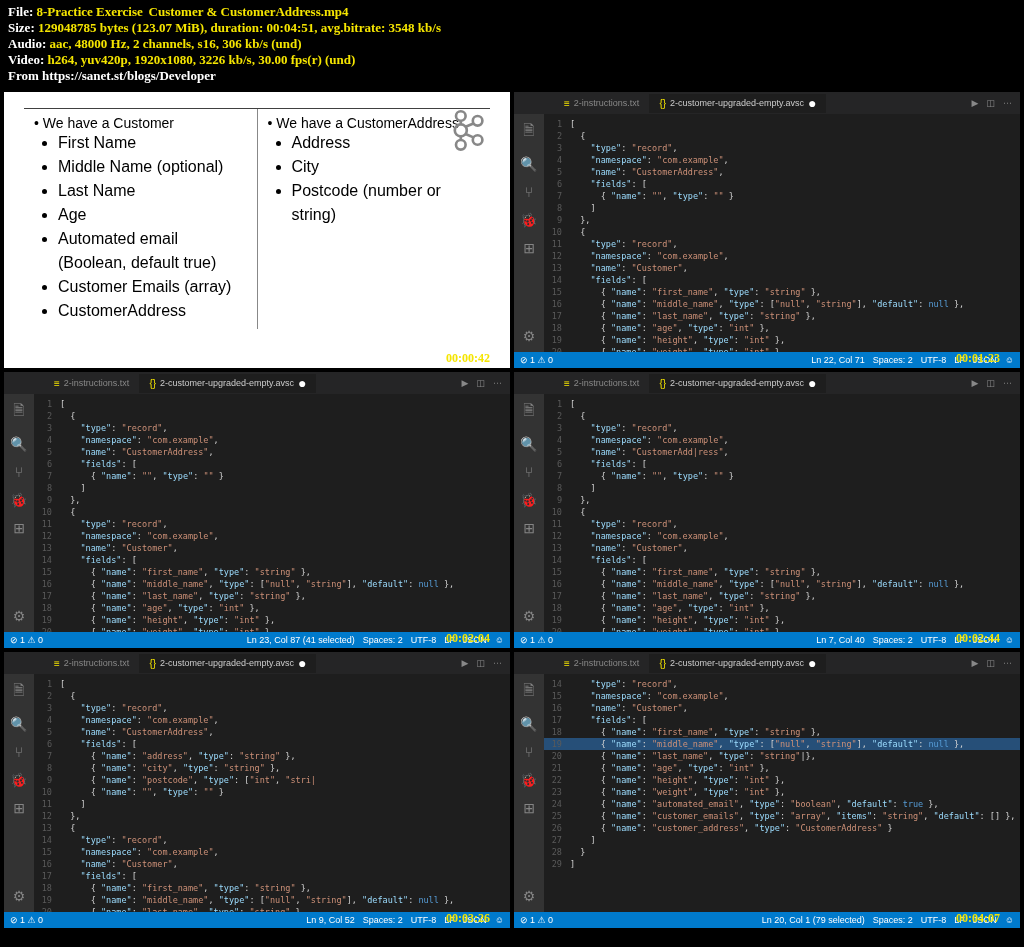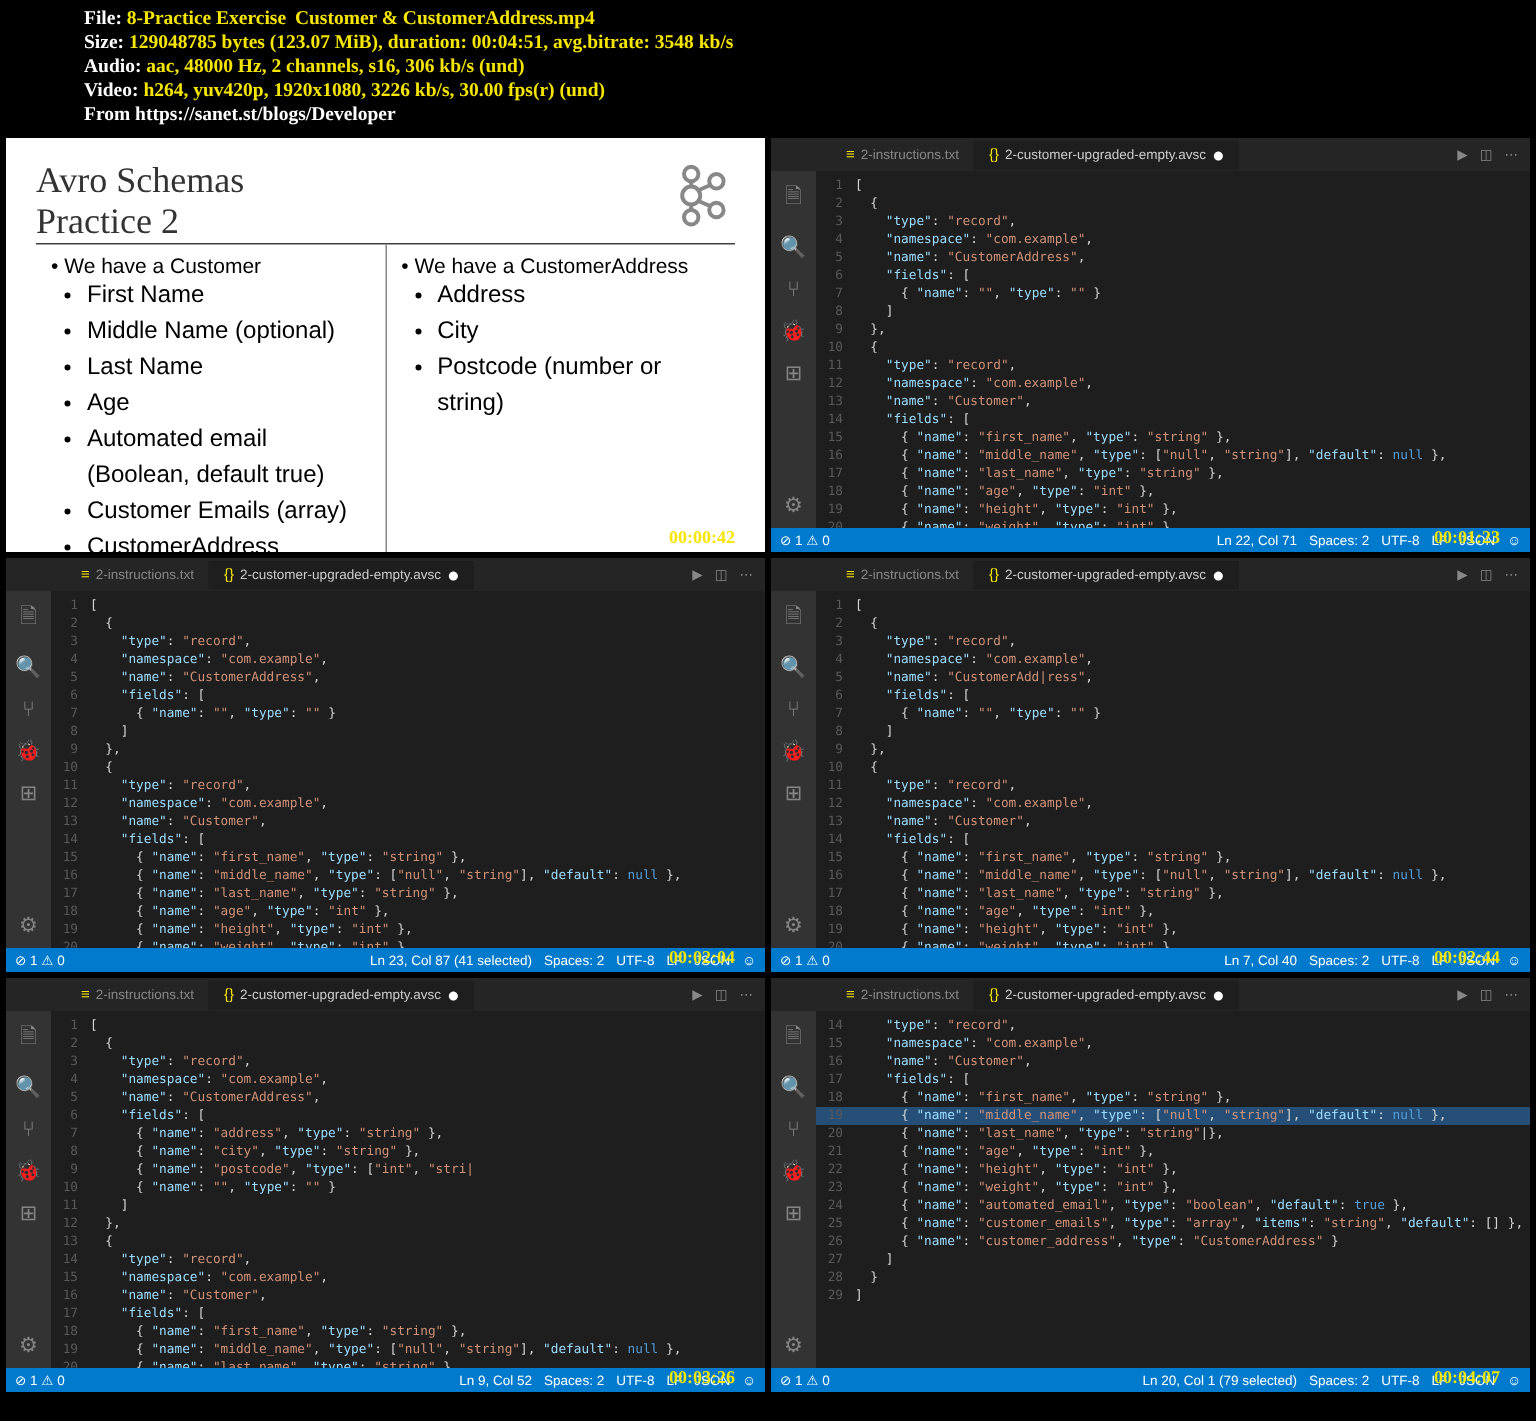--- a/index.html
+++ b/index.html
@@ -1,17 +1,17 @@
 <!DOCTYPE html>
 <html><head>
 <meta charset="utf-8">
 <style>
 * { margin: 0; padding: 0; box-sizing: border-box; }
 body { background: #000; font-family: Arial, sans-serif; font-size: 11px; color: #fff; width: 1024px; }
-.header { padding: 4px 8px; font-family: 'Comic Sans MS', cursive; font-size: 13px; font-weight: bold; margin-left: 48px; }
+.header { padding: 4px 8px; font-family: 'Comic Sans MS', cursive; font-size: 13px; font-weight: bold; }
 .header .label { color: #fff; }
 .header .val { color: #f5e500; }
 .grid { display: grid; grid-template-columns: 1fr 1fr; gap: 4px; padding: 4px; }
 .card { background: #1e1e1e; position: relative; height: 276px; overflow: hidden; }
 .slide { background: #fff; color: #000; height: 100%; padding: 16px 20px; font-family: Arial; }
 .slide h1 { font-family: Georgia, serif; font-size: 24px; font-weight: normal; color: #333; }
 .slide .bullet { font-size: 14px; margin: 16px 0 12px 10px; }
 .slide-cols { display: flex; border-top: 1px solid #404040; }
 .slide-col { flex: 1; padding: 6px 10px; border-left: 1px solid #888; }
 .slide-col:first-child { border-left: none; }
@@ -64,21 +64,20 @@
               <circle cx="14" cy="34" r="4"></circle>
               <circle cx="28" cy="14" r="4"></circle>
               <circle cx="28" cy="30" r="4"></circle>
               <line x1="14" y1="14" x2="14" y2="17"></line>
               <line x1="14" y1="27" x2="14" y2="30"></line>
               <line x1="18" y1="19" x2="25" y2="16"></line>
               <line x1="18" y1="25" x2="25" y2="28"></line>
             </g>
           </svg>
       </div>
-      <h1><span>Avro Schemas</span><br><span>Practice 2</span></h1>
       <div class="slide-cols">
         <div class="slide-col">
           <h3>• We have a Customer</h3>
           <ul>
               <li>First Name</li>
               <li>Middle Name (optional)</li>
               <li>Last Name</li>
               <li>Age</li>
               <li>Automated email (Boolean, default true)</li>
               <li>Customer Emails (array)</li>

